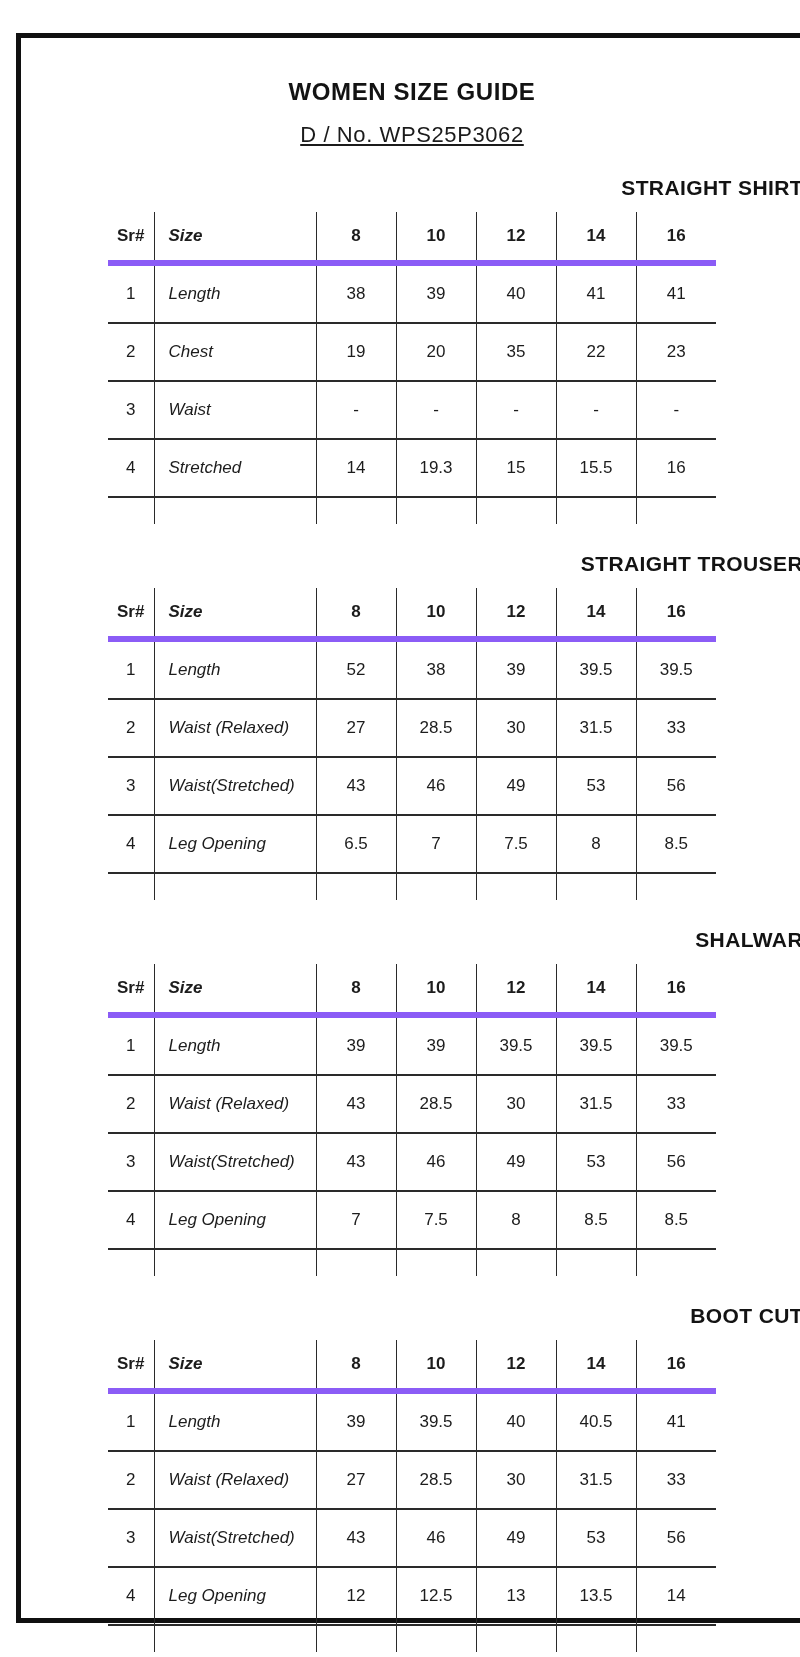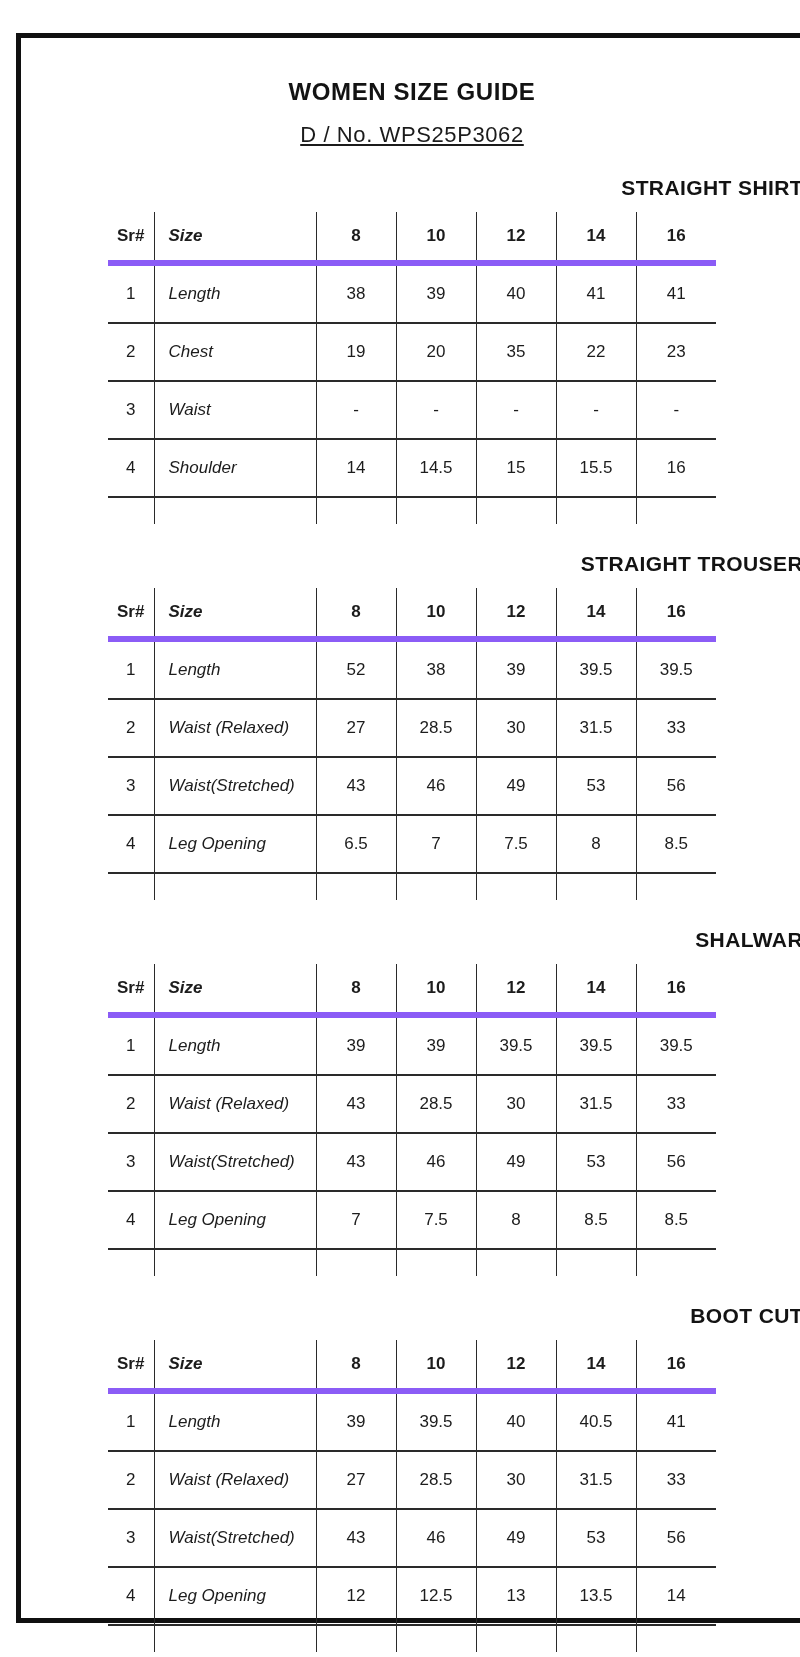--- a/index.html
+++ b/index.html
@@ -141,23 +141,23 @@
                 <td class="vline">3</td>
                 <td class="vline col-size">Waist</td>
                 <td class="vline">-</td>
                 <td class="vline">-</td>
                 <td class="vline">-</td>
                 <td class="vline">-</td>
                 <td>-</td>
               </tr>
               <tr class="data-row">
                 <td class="vline">4</td>
-                <td class="vline col-size">Shoulder</td>
+                <td class="vline col-size">Stretched</td>
                 <td class="vline">14</td>
-                <td class="vline">14.5</td>
+                <td class="vline">19.3</td>
                 <td class="vline">15</td>
                 <td class="vline">15.5</td>
                 <td>16</td>
               </tr>
               <tr class="stub-row">
                 <td class="vline">&nbsp;</td>
                 <td class="vline">&nbsp;</td>
                 <td class="vline">&nbsp;</td>
                 <td class="vline">&nbsp;</td>
                 <td class="vline">&nbsp;</td>

